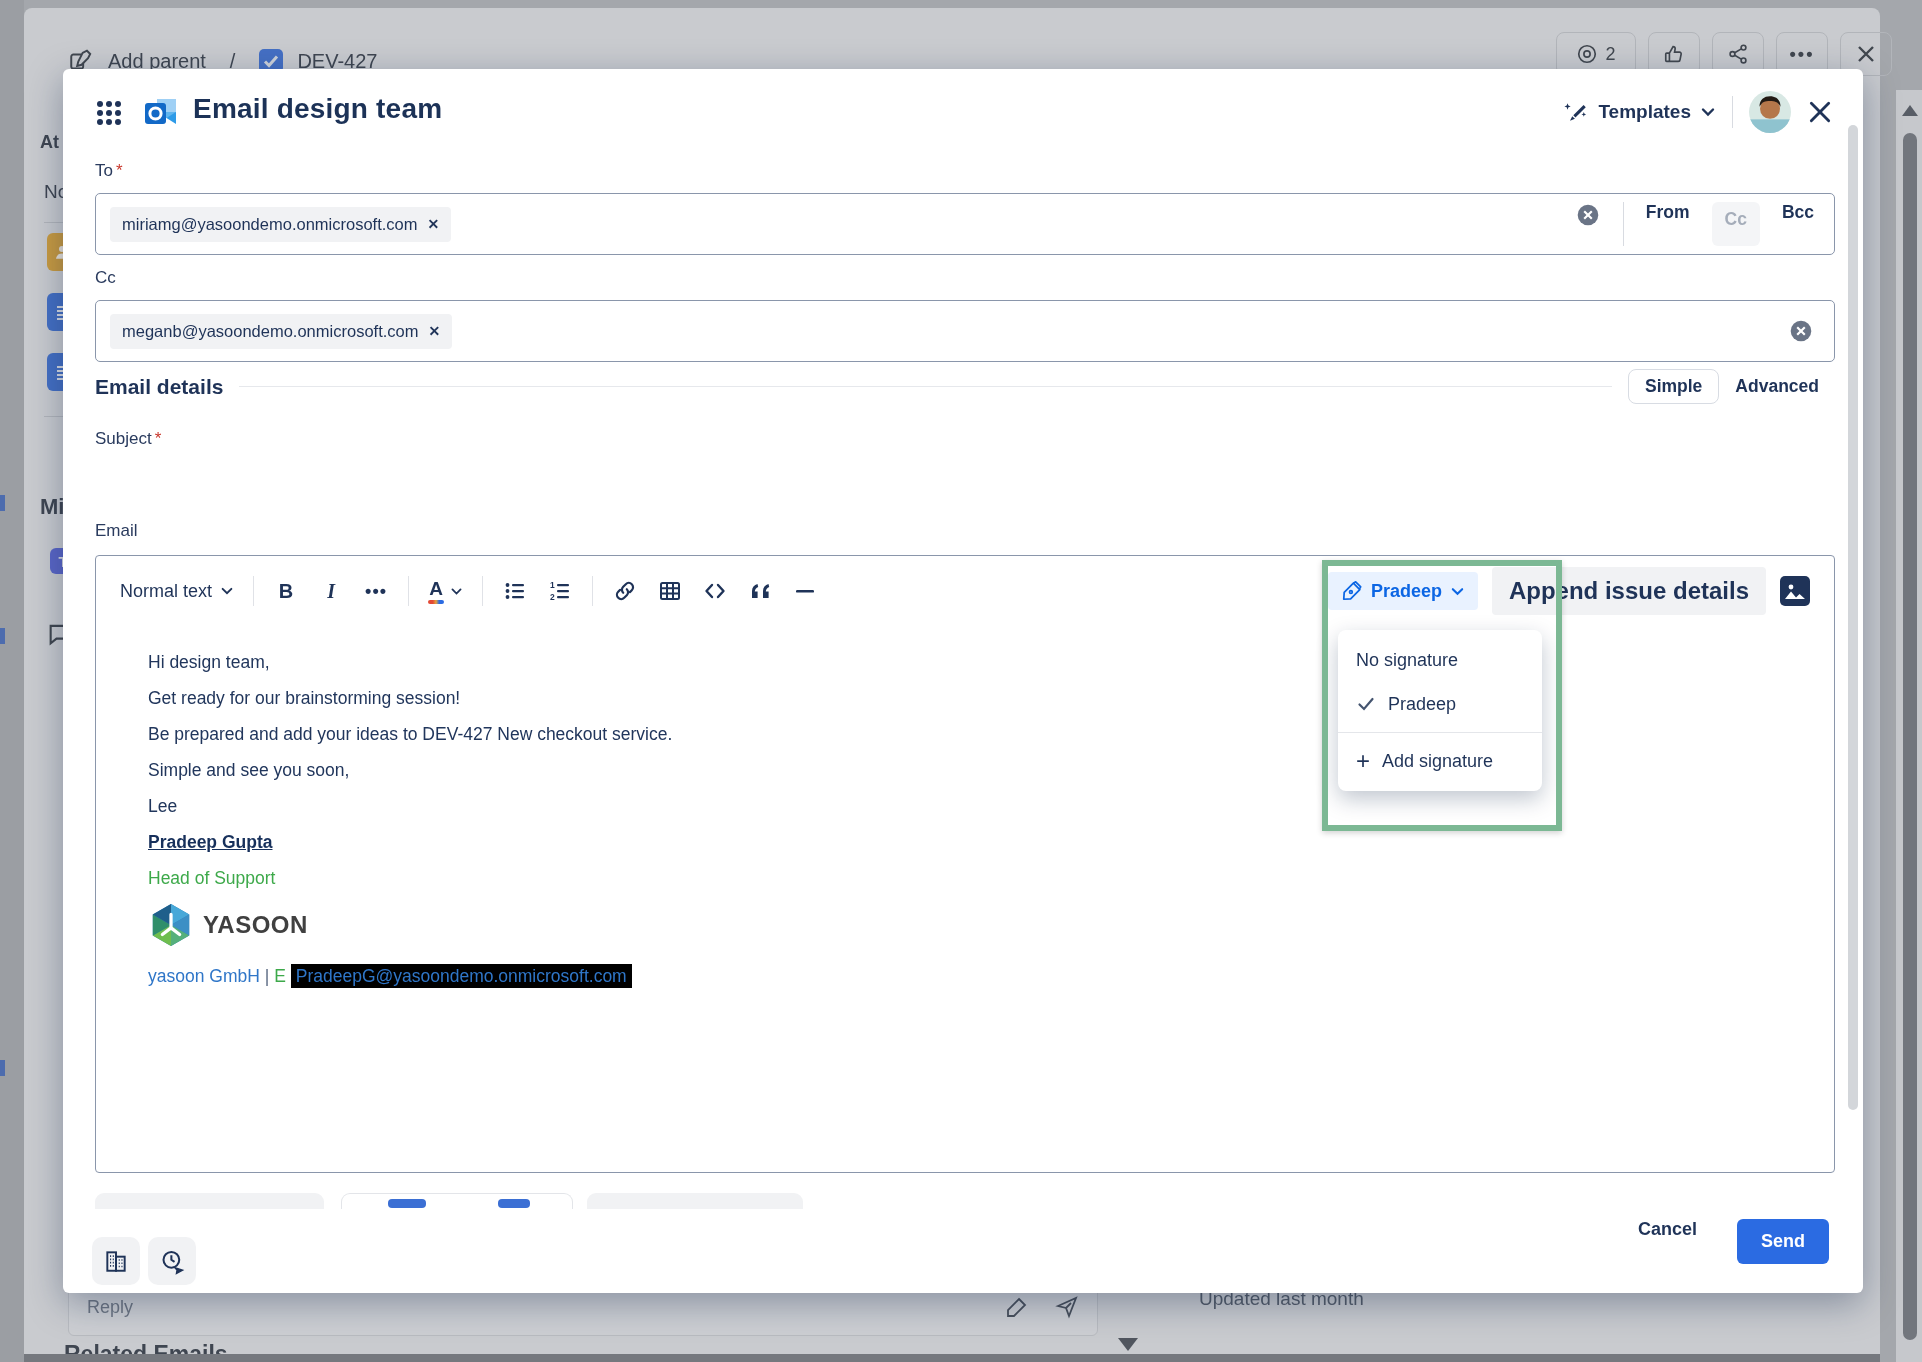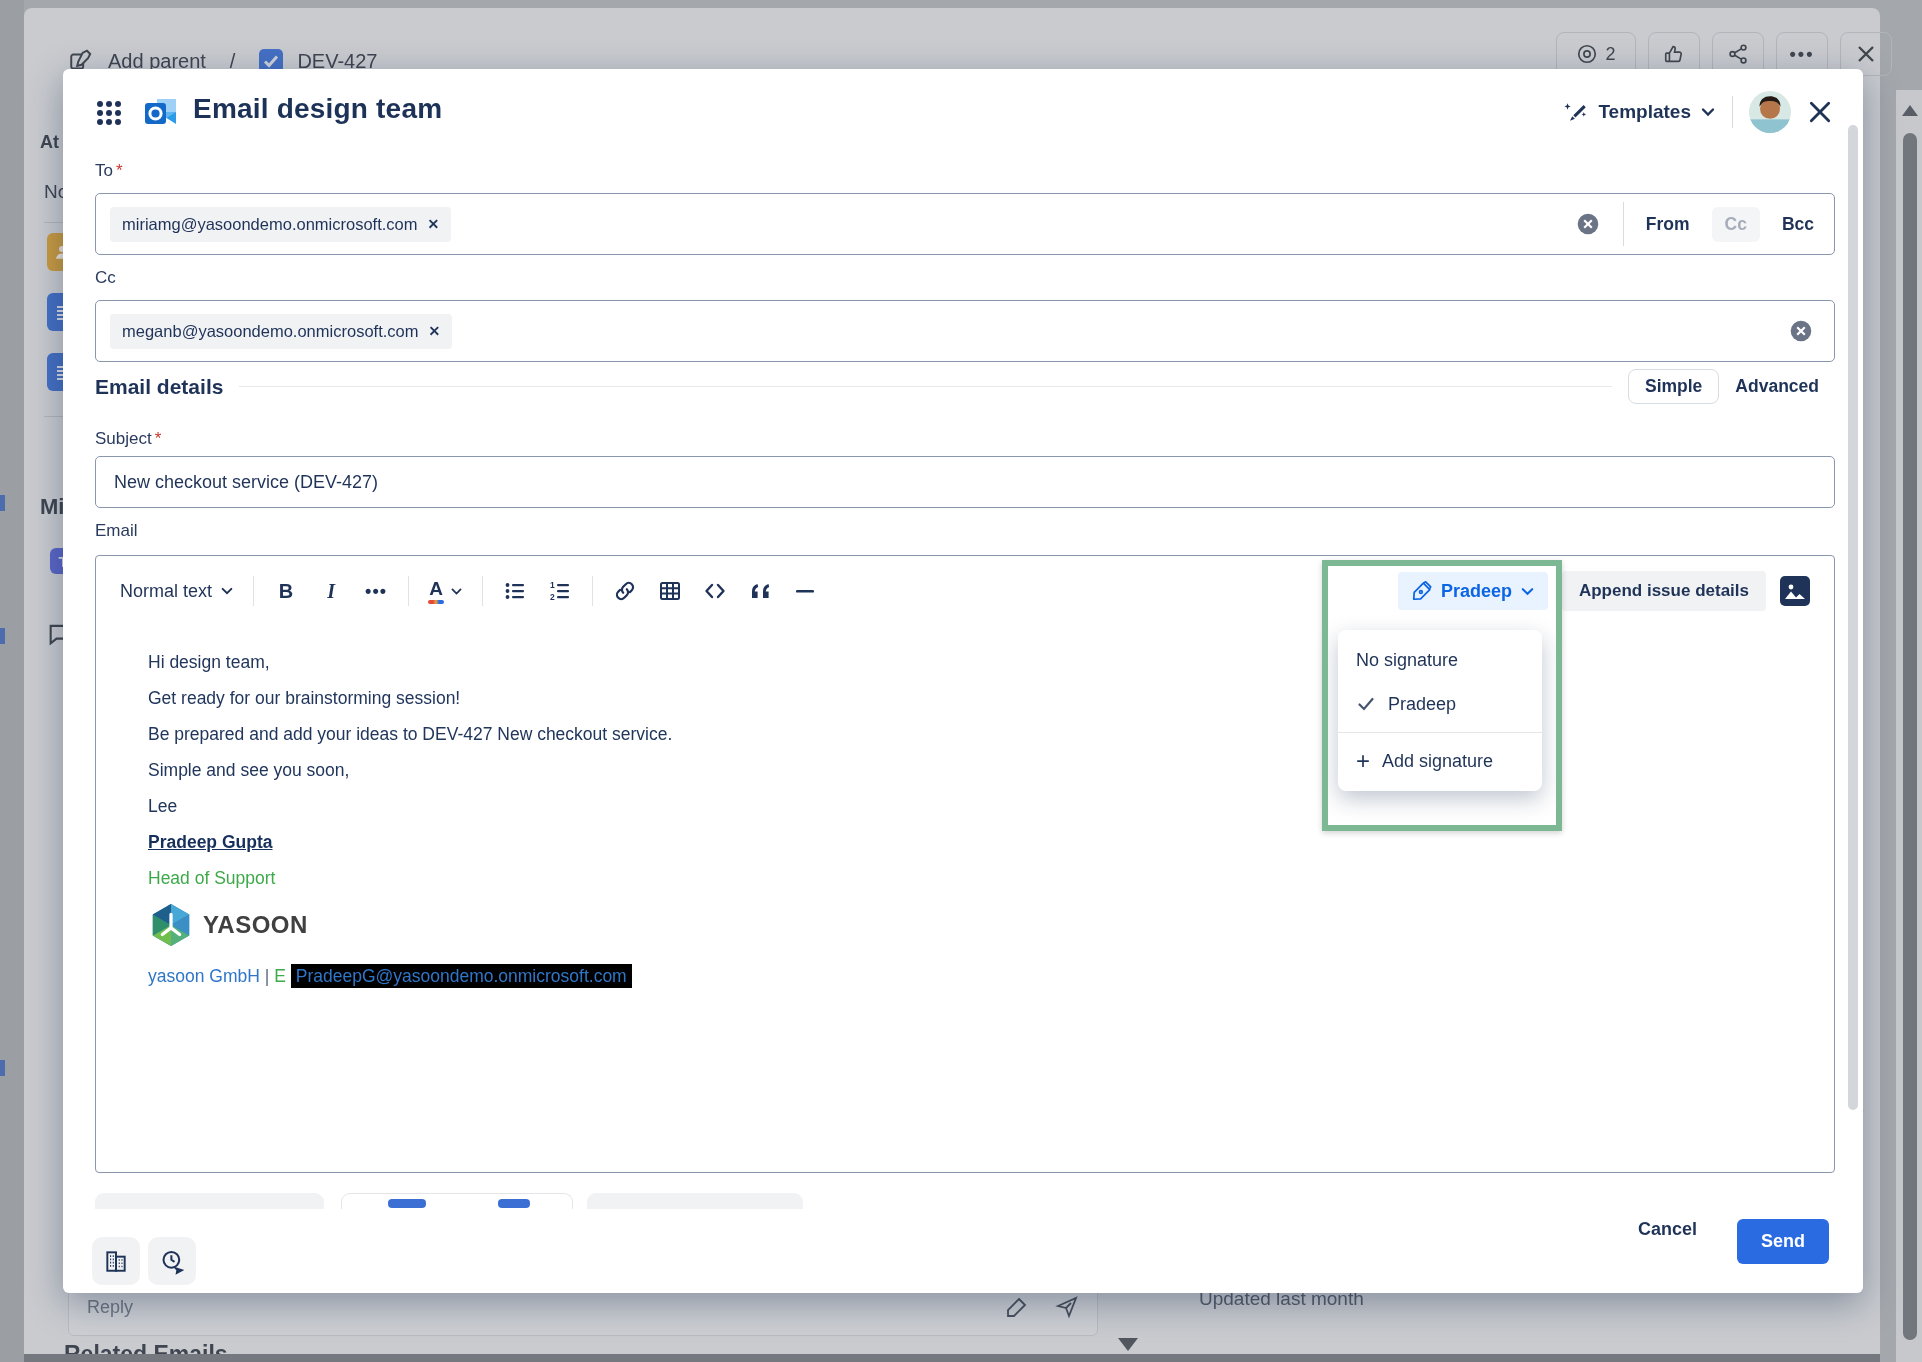--- a/index.html
+++ b/index.html
@@ -24,41 +24,41 @@
   .modal{position:absolute;left:63px;top:69px;width:1800px;height:1224px;background:#ffffff;border-radius:6px;box-shadow:0 10px 36px rgba(9,30,66,.35);}
   .modal-title{font-size:28px;font-weight:700;color:#1c3257;letter-spacing:.2px;}
   .hdr-right{position:absolute;right:30px;top:22px;display:flex;align-items:center;gap:16px;}
   .tpl-btn{display:flex;align-items:center;gap:9px;font-size:19px;font-weight:600;color:#1f3358;cursor:pointer;}
   .vdiv{width:1px;height:32px;background:#d8dbe1;}
   .field-label{font-size:17px;color:#2a3b5e;}
   .req{color:#c9372c;margin-left:3px;}
   .input-box{position:absolute;background:#fff;border:1px solid #8a96ab;border-radius:5px;display:flex;align-items:center;padding:0 14px;}
   .chip{display:flex;align-items:center;gap:10px;background:#f1f2f4;border-radius:4px;padding:8px 12px;font-size:16.5px;color:#1f3358;}
   .chip .x{font-size:14px;font-weight:700;color:#1f3358;cursor:pointer;}
-  .row-actions{margin-left:auto;display:flex;align-items:center;gap:22px;padding-right:6px;}
+  .row-actions{margin-left:auto;display:flex;gap:22px;padding-right:6px;}
   .txt-btn{font-size:17.5px;font-weight:600;color:#1f3358;cursor:pointer;}
   .cc-pill{background:#f4f5f7;color:#a5adba;border-radius:6px;padding:7px 13px;font-size:17.5px;font-weight:600;}
   .details-row{position:absolute;left:32px;top:300px;width:1724px;display:flex;align-items:center;gap:16px;}
   .details-h{font-size:21px;font-weight:600;color:#1f3358;white-space:nowrap;}
   .details-line{flex:1;height:1px;background:#e6e8ec;}
   .simple-pill{border:1px solid #d8dce3;border-radius:8px;padding:6px 16px;font-size:17.5px;font-weight:600;color:#1f3358;background:#fff;}
   .adv{font-size:17.5px;font-weight:600;color:#1f3358;}
   .editor{position:absolute;left:32px;top:486px;width:1740px;height:618px;border:1px solid #8a96ab;border-radius:4px;}
   .toolbar{display:flex;align-items:center;gap:19px;padding:14px 24px 6px 24px;height:62px;}
   .tb-ic{display:flex;align-items:center;justify-content:center;min-width:26px;height:30px;cursor:pointer;color:#1f3358;}
   .tb-div{width:1px;height:30px;background:#e0e2e7;}
   .tb-b{font-weight:800;font-size:20px;}
   .tb-i{font-style:italic;font-weight:700;font-size:20px;font-family:"Liberation Serif",serif;}
   .tb-more{font-size:18px;font-weight:800;letter-spacing:1px;}
   .colorA{display:flex;flex-direction:column;align-items:center;line-height:1;}
   .colorA .a{font-size:19px;font-weight:800;color:#1f3358;}
   .colorA .bar{width:16px;height:4px;border-radius:2px;margin-top:2px;background:linear-gradient(90deg,#e34935 30%,#e8a33d 50%,#2b6be2 70%);}
   .sig-btn{display:flex;align-items:center;gap:8px;background:#e9f2ff;border-radius:4px;padding:8px 13px;cursor:pointer;}
   .sig-btn span{color:#0c66e4;font-size:18px;font-weight:600;}
-  .append-btn{background:#f1f2f4;border-radius:4px;padding:10px 17px;font-size:17px;font-weight:600;color:#1f3358;cursor:pointer;}
+  .append-btn{background:#f1f2f4;border-radius:4px;padding:10px 17px;font-size:24px;font-weight:600;color:#1f3358;cursor:pointer;}
   .ed-body{padding:26px 52px;font-size:17.5px;color:#21365c;}
   .ed-body p{margin:0;line-height:36px;}
   .gap{margin-top:18px;}
   .sig-name{font-weight:700;text-decoration:underline;color:#17305b;margin-top:18px;}
   .sig-role{color:#3da94a;line-height:30px;}
   .logo-row{display:flex;align-items:center;gap:9px;margin:6px 0 10px 0;}
   .logo-word{font-size:24px;font-weight:700;color:#404040;letter-spacing:.5px;}
   .contact{line-height:30px;}
   .c-blue{color:#2f76c8;} .c-sep{color:#5c6b84;} .c-green{color:#3da94a;}
   .hl-email{background:#000;color:#2f76c8;padding:2px 5px;}
@@ -285,23 +285,20 @@
     </div>
 
     <div class="details-row">
       <span class="details-h">Email details</span>
       <span class="details-line"></span>
       <span class="simple-pill">Simple</span>
       <span class="adv">Advanced</span>
     </div>
 
     <div class="abs field-label" style="left:32px;top:360px;"><span>Subject</span><span class="req">*</span></div>
-    <div class="input-box" style="left:32px;top:387px;width:1740px;height:52px;font-size:18px;color:#1f3358;padding-left:18px;">
-      <span>New checkout service (DEV-427)</span>
-    </div>
 
     <div class="abs field-label" style="left:32px;top:452px;">Email</div>
     <div class="editor">
       <div class="toolbar">
         <span class="tb-ic" style="gap:8px;min-width:0;">
           <span style="font-size:18px;">Normal text</span>
           <svg width="14" height="14" viewBox="0 0 16 16" fill="none" stroke="#1f3358" stroke-width="2.2" stroke-linecap="round">
               <polyline points="3,5.5 8,10.5 13,5.5"></polyline>
             </svg>
         </span>

